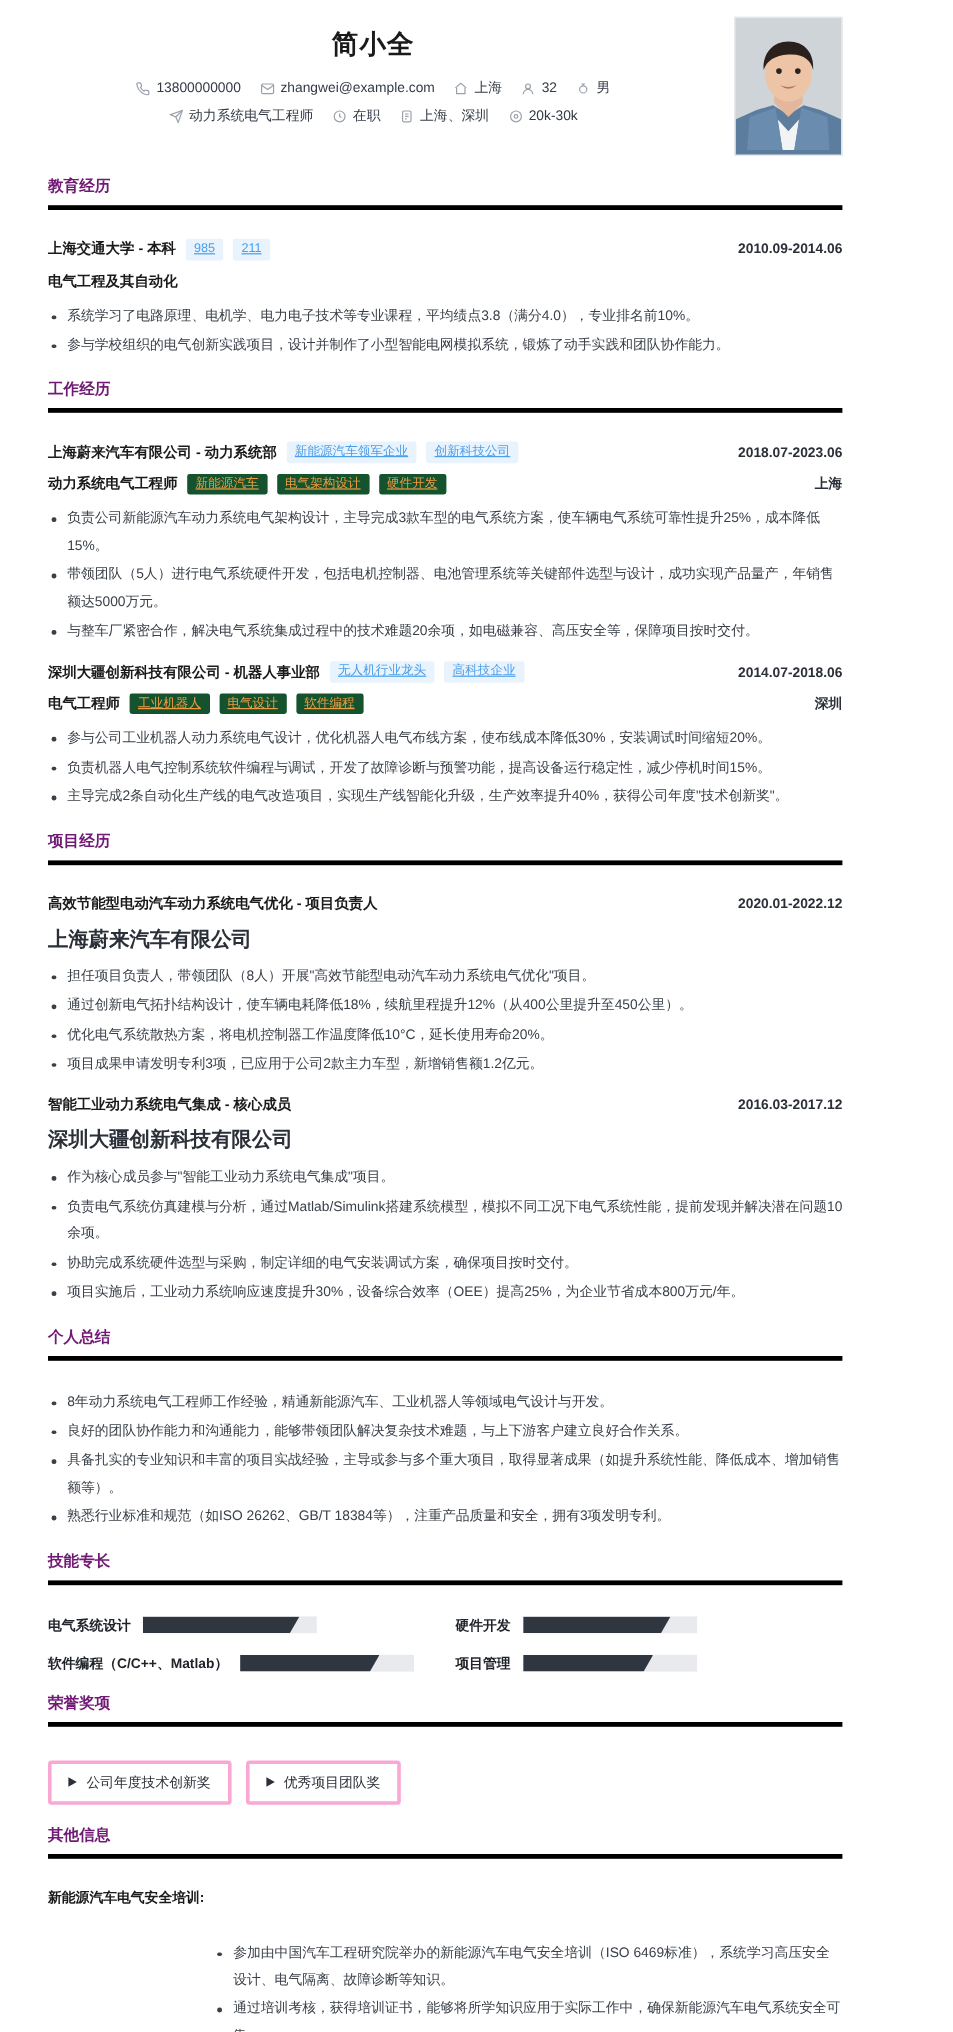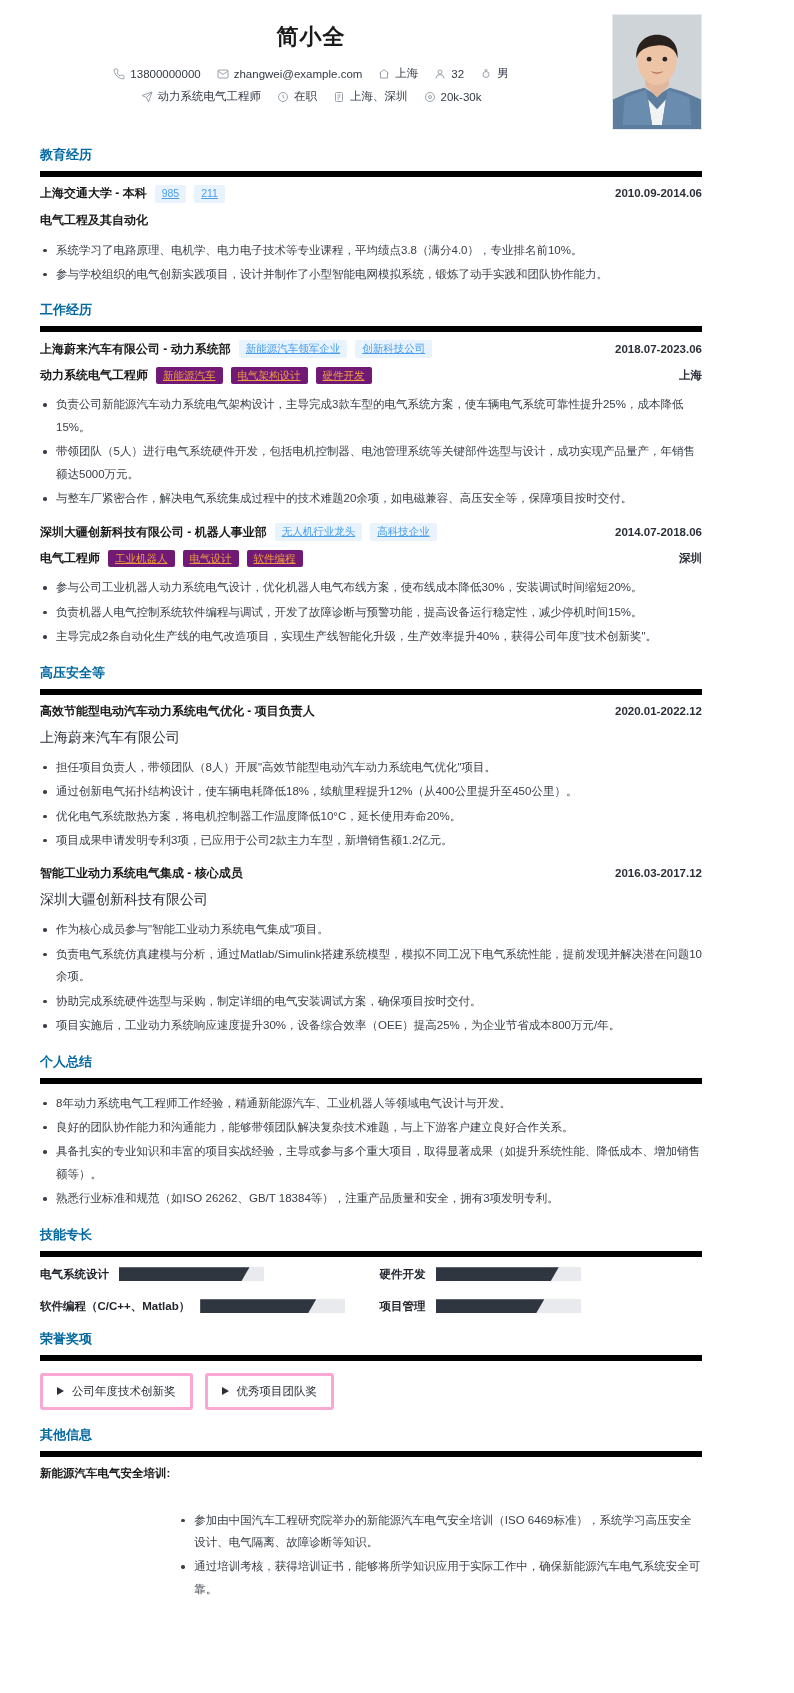--- a/index.html
+++ b/index.html
@@ -75,24 +75,24 @@
     background: #cfd5dc;
     border: 1px solid #e6e9ee;
   }
   .photo svg { display: block; width: 100%; height: 100%; }
 
   
   .section { padding: 0 40px; margin-top: 16px; }
   .section-title {
     font-size: 13px;
     font-weight: bold;
-    color: #0369a1;
+    color: #701a75;
     padding-bottom: 7px;
-    border-bottom: 6px solid #000000;
-    margin-bottom: 8px;
+    border-bottom: 4px solid #000000;
+    margin-bottom: 24px;
   }
 
   .entry { margin-bottom: 14px; }
   .entry:last-child { margin-bottom: 2px; }
 
   .line {
     display: flex;
     align-items: baseline;
     justify-content: space-between;
     gap: 10px;
@@ -125,39 +125,39 @@
     white-space: nowrap;
     flex: 0 0 auto;
   }
   .major {
     font-size: 12px;
     font-weight: bold;
     color: #1a1a1a;
     margin-bottom: 10px;
   }
   .proj-company {
-    font-size: 14px;
-    font-weight: normal;
+    font-size: 17px;
+    font-weight: bold;
     color: #2b3038;
     margin-bottom: 9px;
   }
 
   
   .tag {
     display: inline-block;
     font-size: 10.5px;
     line-height: 1;
     padding: 3px 7px 4px 7px;
     border-radius: 2px;
     white-space: nowrap;
     font-weight: normal;
     text-decoration: underline;
   }
   .tag-blue { background: #e8f3fe; color: #4a9eea; }
-  .tag-orange { background: #701a75; color: #ef9b41; }
+  .tag-orange { background: #14532d; color: #ef9b41; }
 
   
   ul.bullets {
     list-style: none;
     margin: 0;
     padding: 0;
   }
   ul.bullets li {
     position: relative;
     padding-left: 16px;
@@ -447,21 +447,21 @@
           <ul class="bullets">
             <li>参与公司工业机器人动力系统电气设计，优化机器人电气布线方案，使布线成本降低30%，安装调试时间缩短20%。</li>
             <li>负责机器人电气控制系统软件编程与调试，开发了故障诊断与预警功能，提高设备运行稳定性，减少停机时间15%。</li>
             <li>主导完成2条自动化生产线的电气改造项目，实现生产线智能化升级，生产效率提升40%，获得公司年度"技术创新奖"。</li>
           </ul>
         </div>
       </div>
   </div>
 
   <div class="section">
-    <div class="section-title">高压安全等</div>
+    <div class="section-title">项目经历</div>
     <div id="projects-body">
         <div class="entry">
           <div class="line">
             <div class="line-left">
               <span class="org">高效节能型电动汽车动力系统电气优化 - 项目负责人</span>
             </div>
             <div class="meta">2020.01-2022.12</div>
           </div>
           <div class="proj-company">上海蔚来汽车有限公司</div>
           <ul class="bullets">

